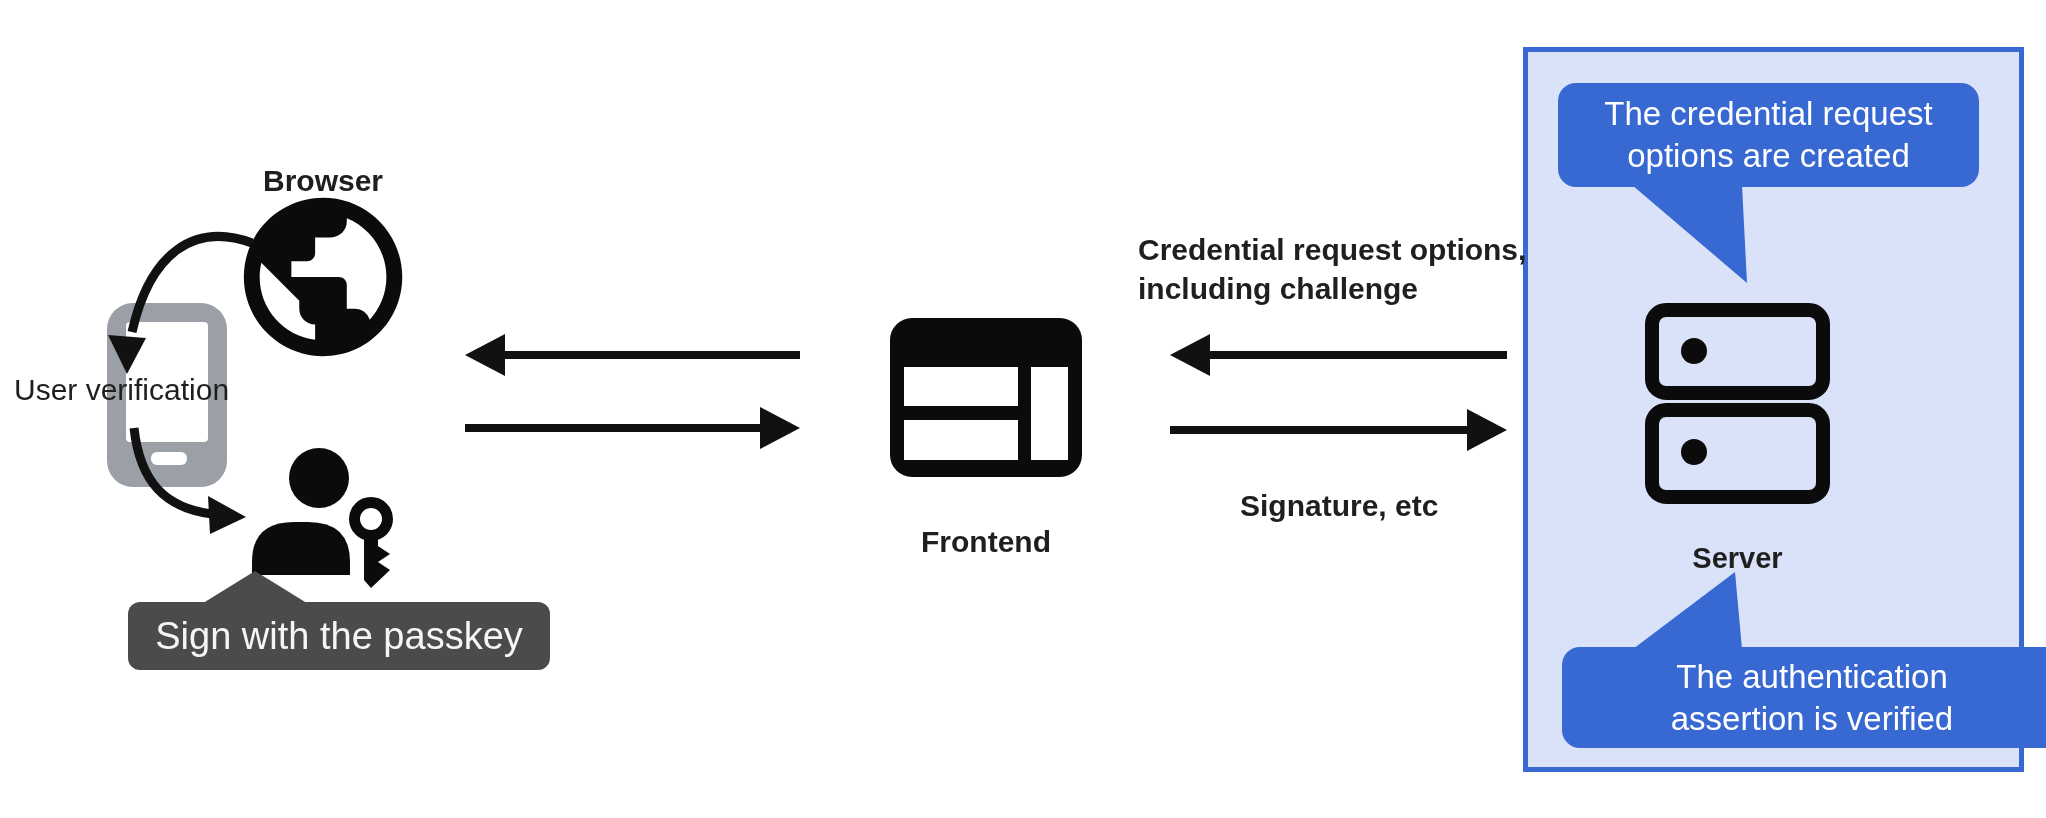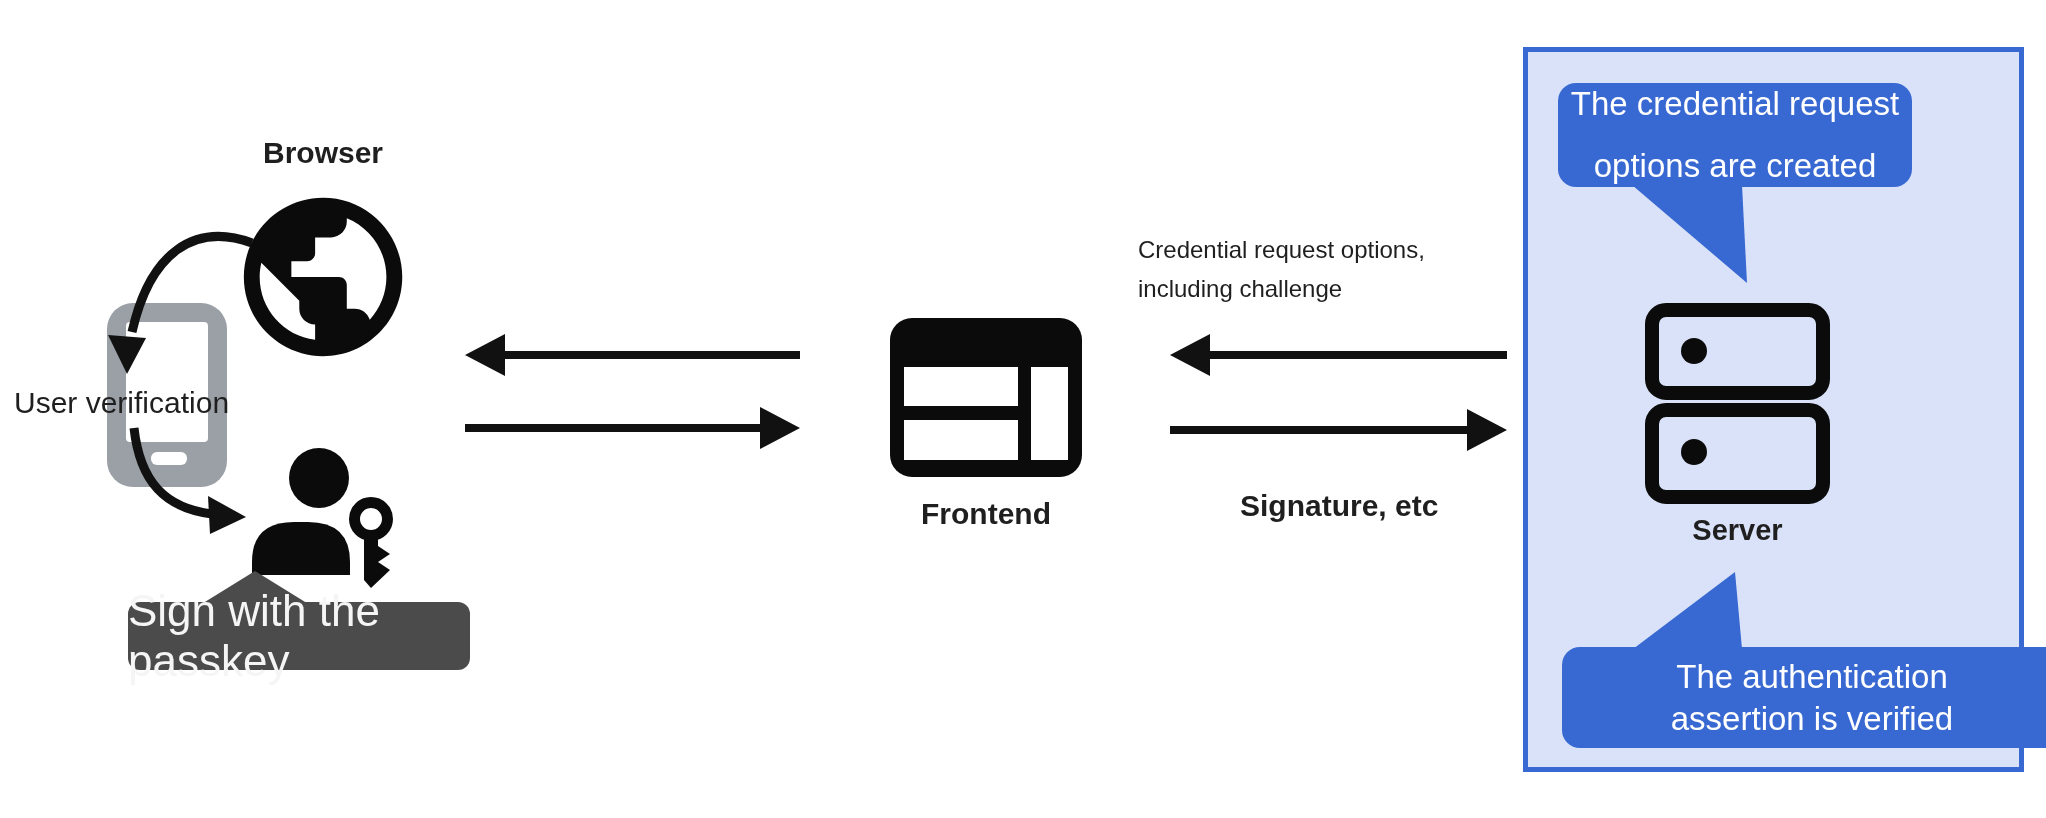--- a/index.html
+++ b/index.html
@@ -10,40 +10,40 @@
   
   .panel{
     position:absolute;left:1523px;top:47px;width:501px;height:725px;
     background:#D9E2F8;border:5px solid #3868D2;box-sizing:border-box;z-index:1;
   }
   .art{position:absolute;left:0;top:0;width:2046px;height:818px;z-index:2;}
   .txt{position:absolute;z-index:3;white-space:nowrap;}
   .lbl-bold{font-weight:700;font-size:30px;}
   .lbl{font-size:30px;}
   .mono{font-family:"Liberation Mono", monospace;font-size:26px;color:#111;}
-  .center{text-align:center;}
+  .center{text-align:center;margin-top:28px;}
   .twoline span{display:block;line-height:39px;}
   
   .tooltip{
-    position:absolute;left:128px;top:602px;width:342px;height:68px;z-index:4;
+    position:absolute;left:128px;top:602px;width:422px;height:68px;z-index:4;
     background:#4B4B4B;border-radius:12px;display:flex;align-items:center;justify-content:center;
-    color:#f5f5f5;font-size:44px;
+    color:#f5f5f5;font-size:38px;
   }
   .tooltip-pointer{
     position:absolute;left:200px;top:571px;width:110px;height:34px;z-index:4;
     background:#4B4B4B;clip-path:polygon(50% 0,0 100%,100% 100%);
   }
   
   .bubble{
     position:absolute;z-index:3;background:#3868D2;border-radius:18px;
     color:#ffffff;font-size:33px;display:flex;flex-direction:column;
     align-items:center;justify-content:center;text-align:center;
   }
   .bubble span{display:block;line-height:42px;}
-  .bubble-top{left:1558px;top:83px;width:354px;height:104px;justify-content:space-between;}
+  .bubble-top{left:1558px;top:83px;width:421px;height:104px;}
   .bubble-bottom{left:1562px;top:647px;width:500px;height:101px;}
 </style>
 </head>
 <body>
 
 <div class="canvas">
 
   <div class="panel"></div>
 
   <svg class="art" viewBox="0 0 2046 818">
@@ -112,27 +112,27 @@
     <g>
       <polygon points="1632,185 1747,283 1742,185" fill="#3868D2"></polygon>
     </g>
     <g>
       <polygon points="1735,572 1633,649 1742,649" fill="#3868D2"></polygon>
     </g>
   </svg>
 
   <div class="txt lbl-bold center" style="left:223px;top:136px;width:200px;">Browser</div>
 
-  <div class="txt lbl" style="left:14px;top:386px;">User verification</div>
+  <div class="txt lbl" style="left:14px;top:373px;">User verification</div>
 
 
 
   <div class="txt lbl-bold center" style="left:886px;top:497px;width:200px;">Frontend</div>
 
-  <div class="txt lbl twoline" style="left:1138px;top:230px;font-size:24px;">
+  <div class="txt lbl twoline" style="left:1138px;top:230px;font-size:30px;font-weight:bold;">
     <span>Credential request options,</span>
     <span>including challenge</span>
   </div>
 
   <div class="txt lbl" style="left:1240px;top:489px;font-weight:bold;">Signature, etc</div>
 
   <div class="txt lbl-bold center" style="left:1650px;top:514px;width:175px;font-size:29px;text-align:center;">Server</div>
 
   <div class="tooltip-pointer"></div>
   <div class="tooltip">

